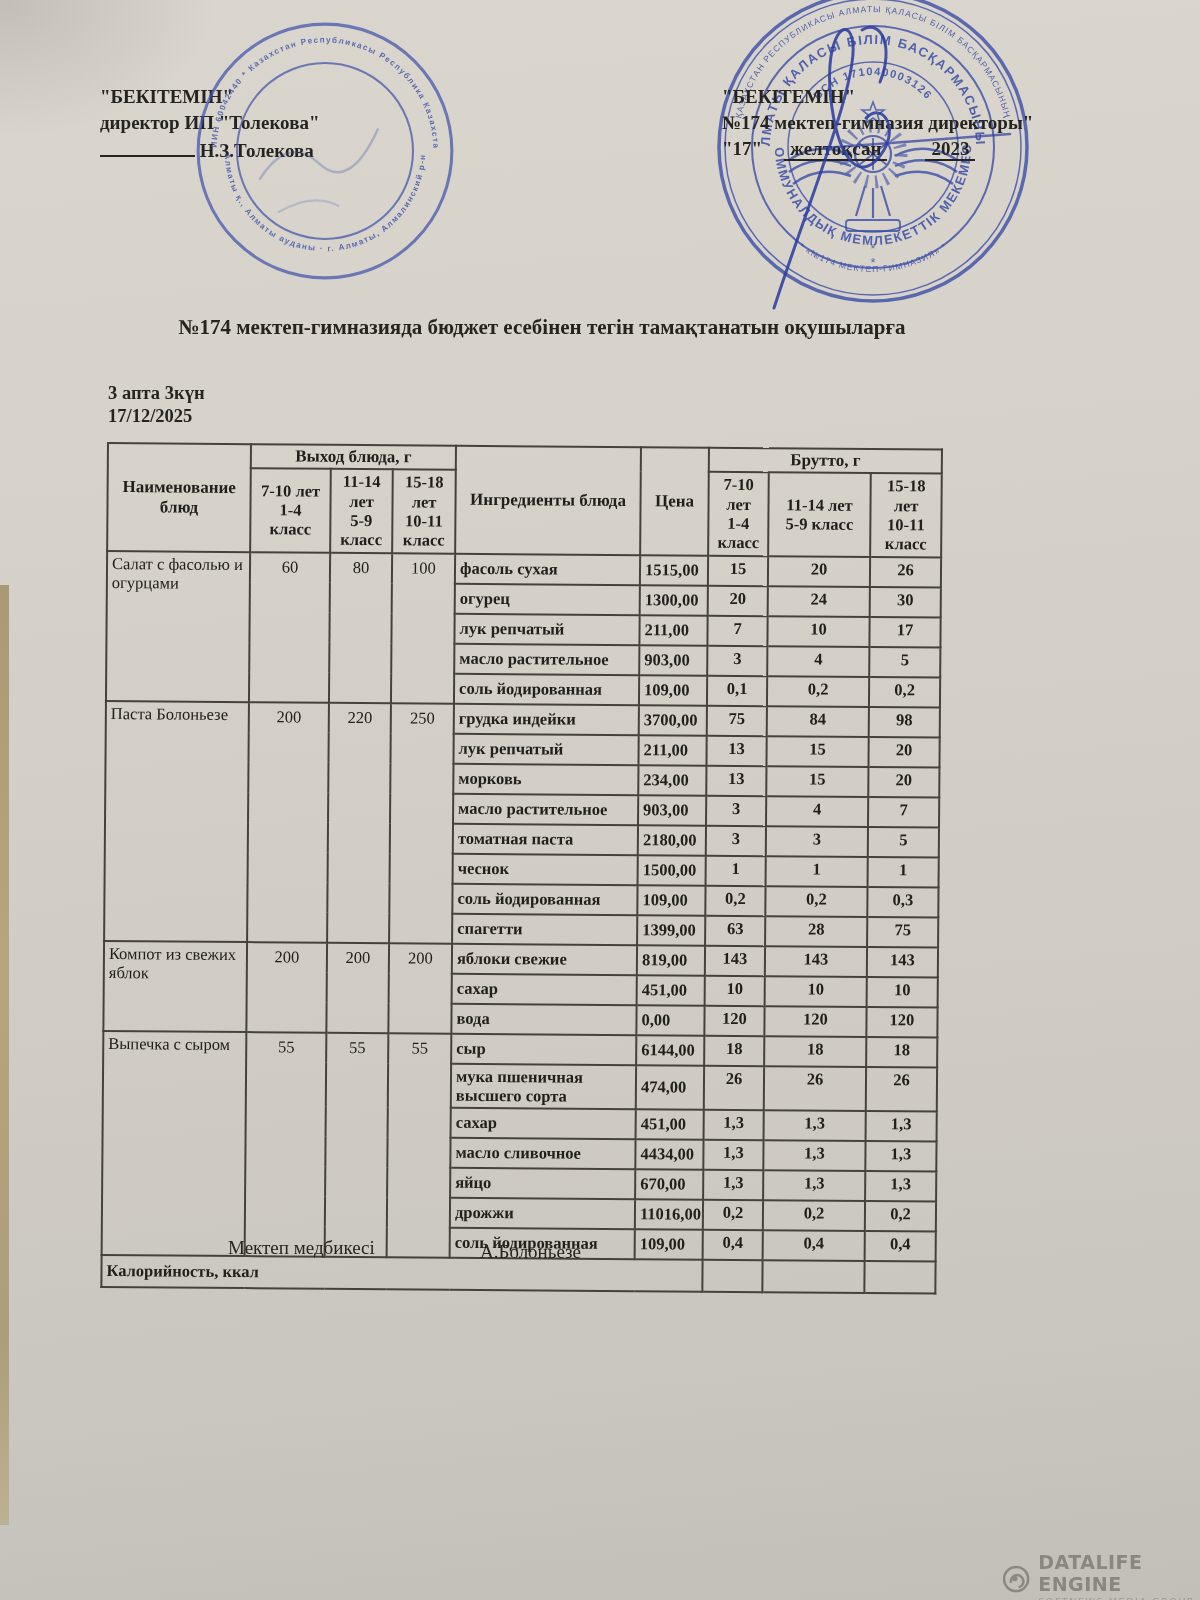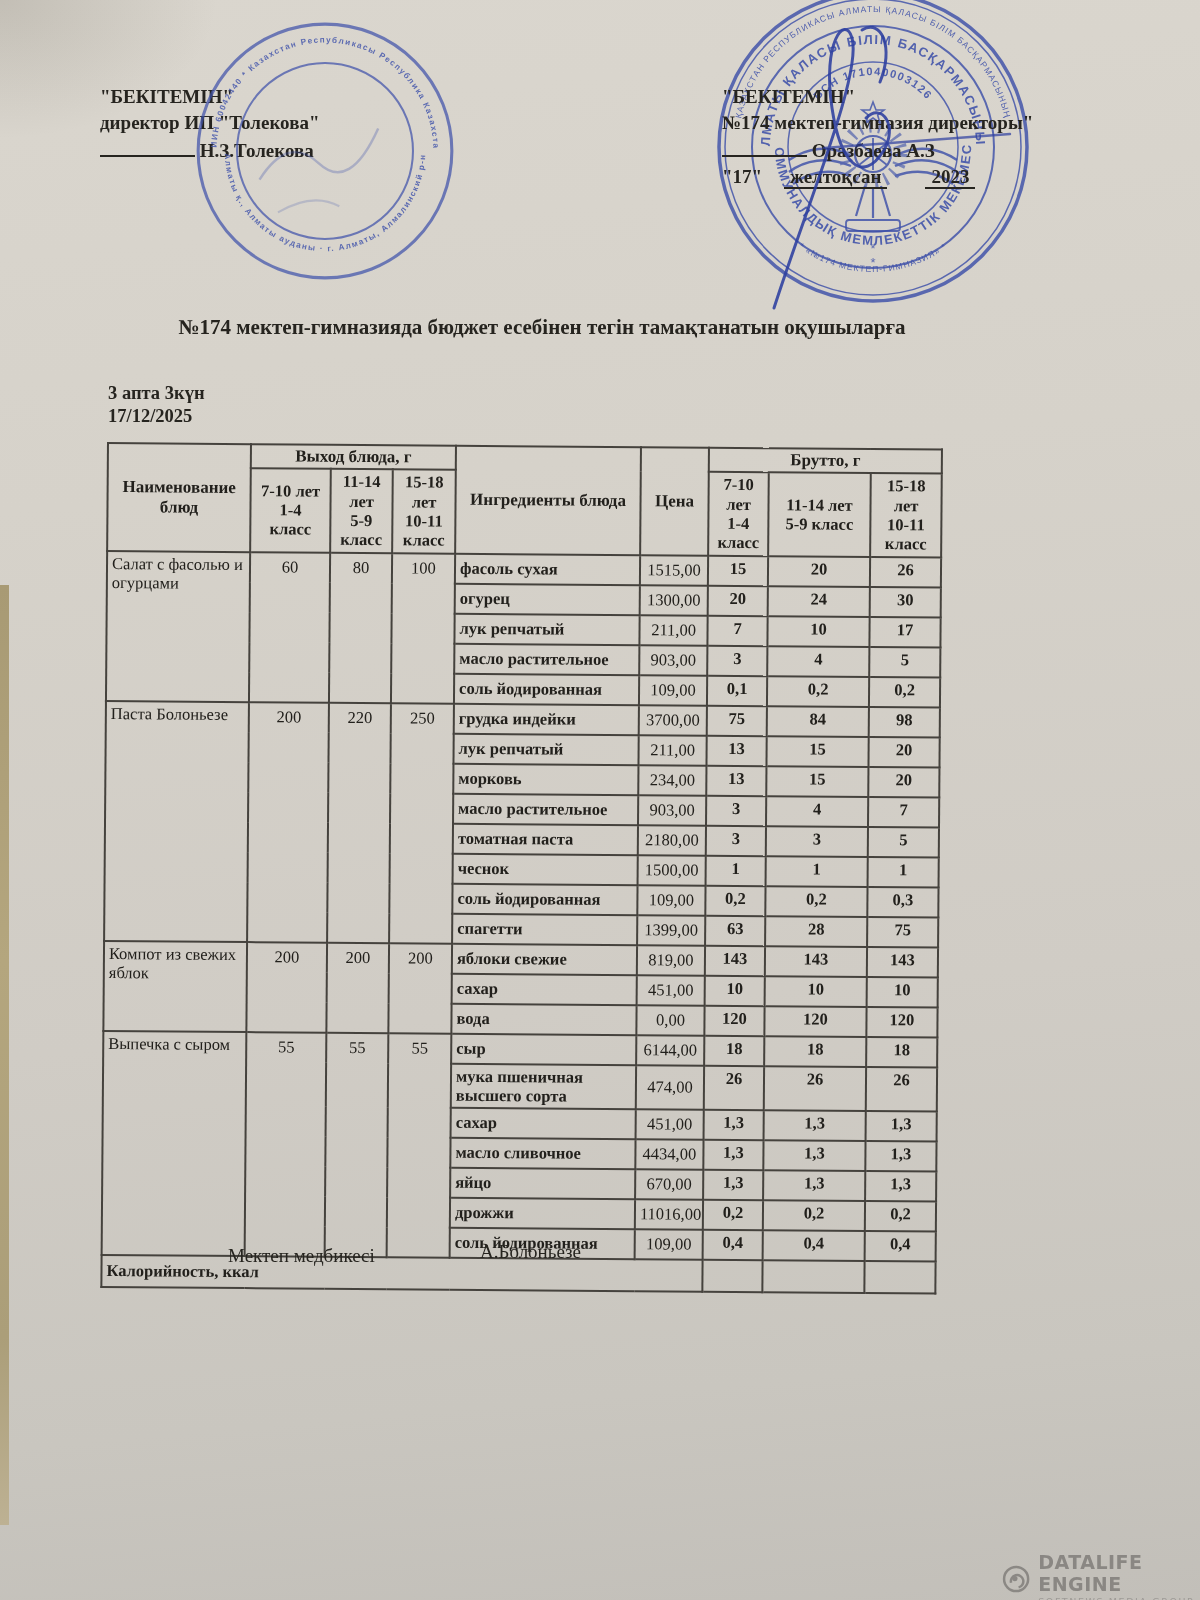--- a/index.html
+++ b/index.html
@@ -37,26 +37,26 @@
   .table-wrap{position:absolute;left:107px;top:442px;width:834px;transform:rotate(.45deg);transform-origin:0 0;}
   table{border-collapse:collapse;width:834px;table-layout:fixed;}
   th,td{border:2px solid #45423d;padding:2px 4px;font-size:16.5px;line-height:1.16;
     color:#22201c;overflow:hidden;}
   thead th{font-weight:bold;text-align:center;vertical-align:middle;}
   thead tr.group-row th{padding:1px 2px;font-size:17px;}
   thead .pre{white-space:pre-line;font-size:16.5px;height:78px;}
   td.dish{font-weight:normal;text-align:left;vertical-align:top;}
   td.outv{font-weight:normal;text-align:center;vertical-align:top;padding-top:4px;}
   td.ing{font-weight:bold;text-align:left;vertical-align:middle;height:24px;}
-  td.price{font-weight:normal;text-align:center;vertical-align:middle;}
+  td.price{font-weight:bold;text-align:left;vertical-align:middle;}
   td.num{font-weight:bold;text-align:center;vertical-align:top;}
   td.kcal{font-weight:bold;text-align:left;height:26px;vertical-align:middle;}
   
   .nurse-line{position:absolute;top:1237px;left:0;width:1200px;font-size:19px;}
-  .nurse-label{position:absolute;left:228px;margin-top:8px;}
+  .nurse-label{position:absolute;left:228px;}
   .nurse-name{position:absolute;left:480px;top:4px;}
   
   .watermark{position:absolute;left:1002px;top:1551px;display:flex;align-items:center;gap:8px;
     font-family:"DejaVu Sans","Liberation Sans",sans-serif;color:#8b8884;}
   .wm-title{font-size:19px;font-weight:bold;letter-spacing:.5px;color:#8a8783;}
   .wm-sub{font-size:9.5px;letter-spacing:1.6px;color:#9d9a96;margin-top:1px;}
 </style>
 </head>
 <body>
 
@@ -129,21 +129,20 @@
 
   <div class="approval approval-left">
     <div>"БЕКІТЕМІН"</div>
     <div>директор ИП "Толекова"</div>
     <div><span class="sig-line w95"></span>&nbsp;<span>Н.З.Толекова</span></div>
   </div>
 
   <div class="approval approval-right">
     <div>"БЕКІТЕМІН"</div>
     <div>№174 мектеп-гимназия директоры"</div>
-    <div><span class="sig-line w85"></span>&nbsp;<span>Оразбаева А.З</span></div>
     <div><span>"17"</span><span class="datespace"></span><span class="ul">желтоқсан</span><span class="datespace2"></span><span class="ul">2023</span></div>
   </div>
 
   <div class="doc-title">
     <div>№174 мектеп-гимназияда бюджет есебінен тегін тамақтанатын оқушыларға</div>
   </div>
 
   <div class="meta">
     <div>3 апта 3күн</div>
     <div>17/12/2025</div>

